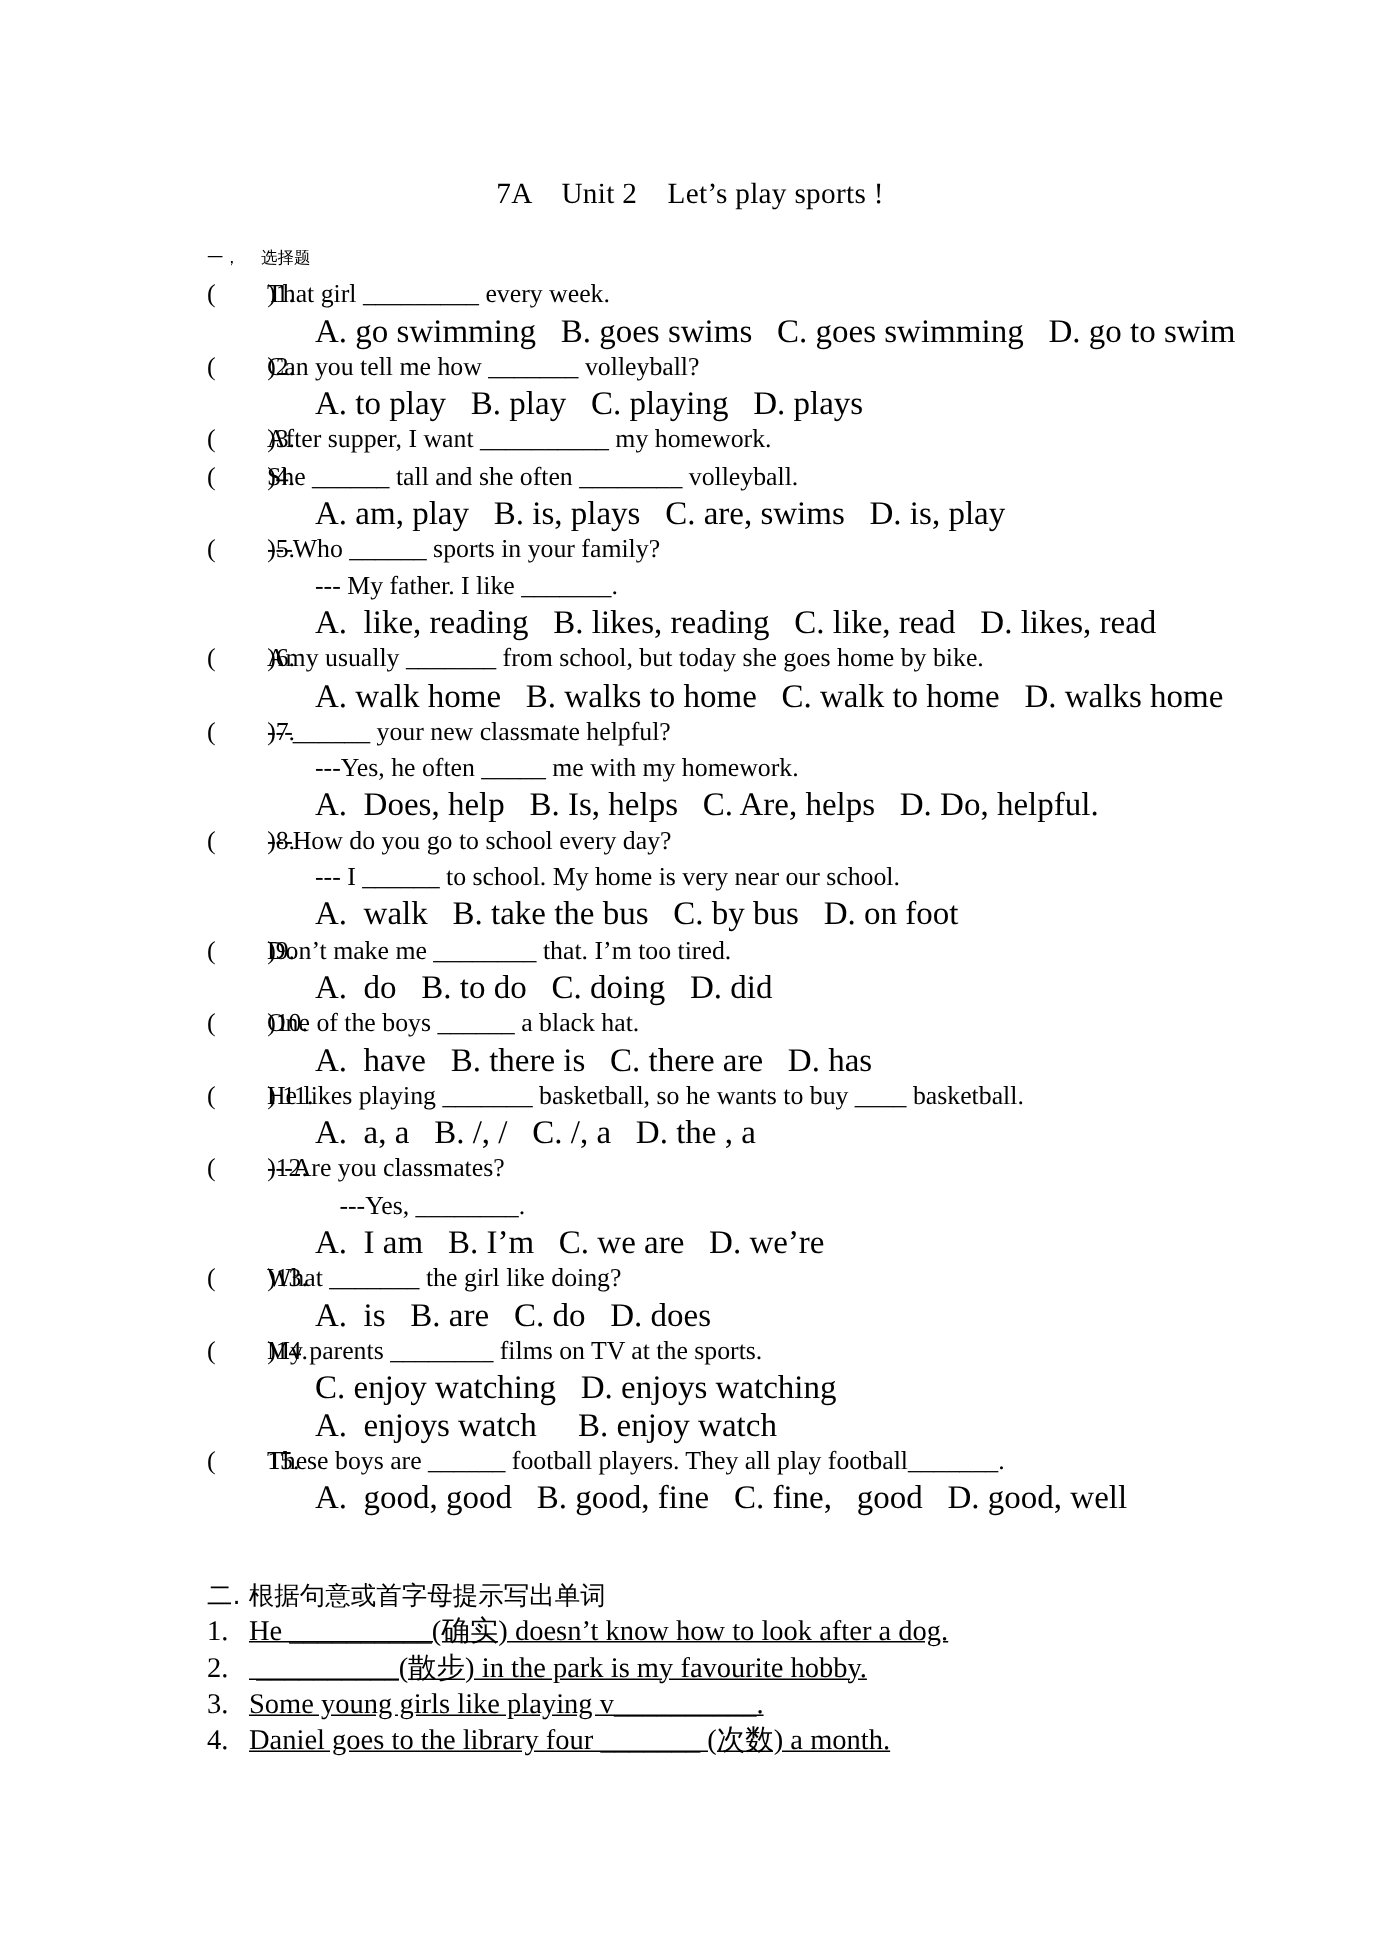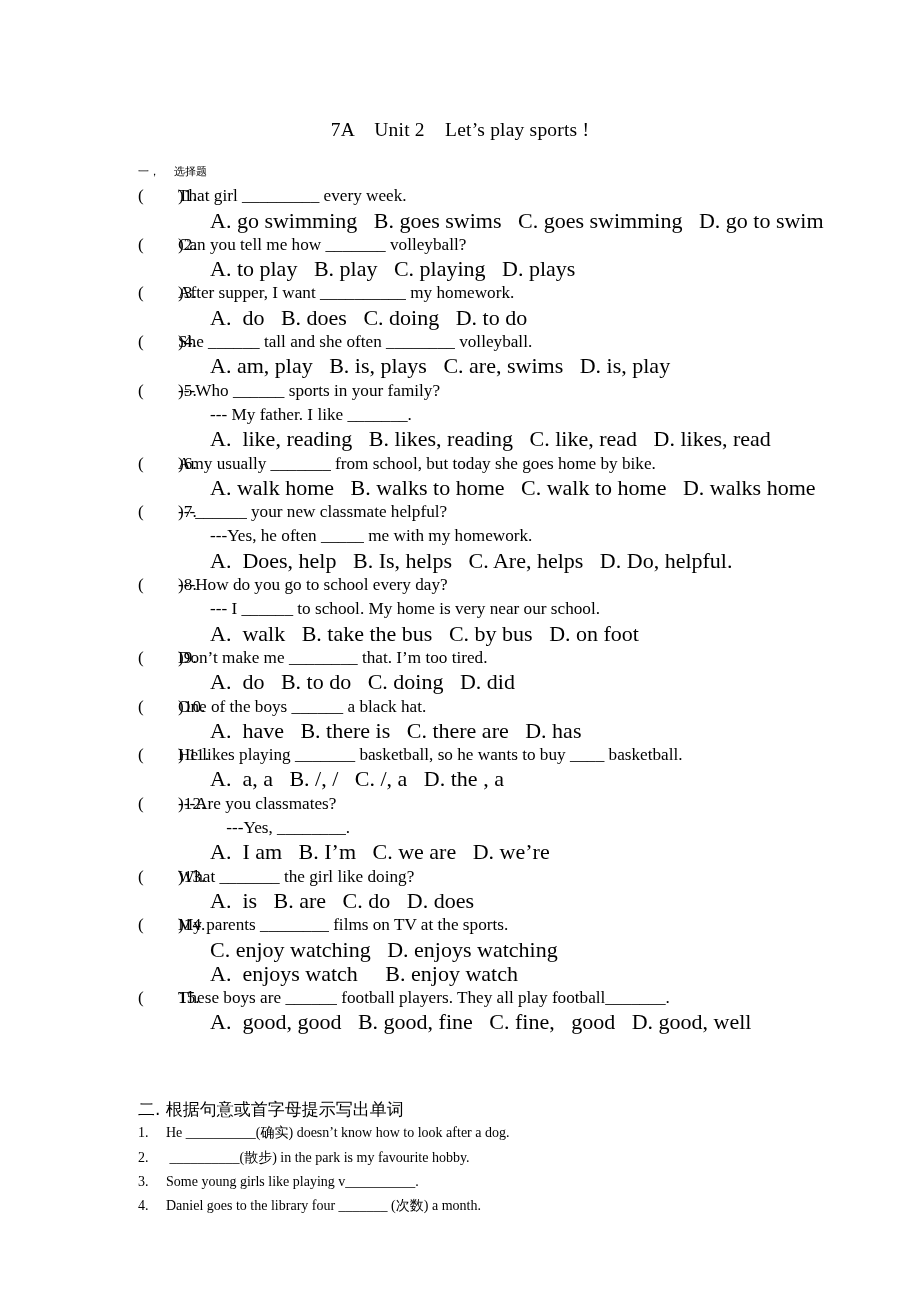--- a/index.html
+++ b/index.html
@@ -89,33 +89,33 @@
   .cont-row.deep {
     padding-left: 84px;
   }
 
   
   .sec2 {
     position: absolute;
     left: 138px;
     top: 1052px;
     width: 760px;
-    margin-top: 45px;
   }
   .sec2-head {
     display: block;
     white-space: pre;
     line-height: 24.3px;
     font-size: 17px;
   }
   .n-row {
     display: block;
     white-space: pre;
-    font-size: 14px;
+    font-size: 19px;
     line-height: 24.3px;
+    text-decoration: underline;
   }
   .n-num {
     display: inline-block;
     width: 28px;
   }
 </style>
 </head>
 <body>
 
 <div class="page">
@@ -126,21 +126,20 @@
 
     <div class="sec-head cjk">一，    选择题</div>
 
     <div class="q-row"><span class="q-mark">(        )1.</span><span class="q-stem">That girl _________ every week.</span></div>
     <div class="opt-row">A. go swimming   B. goes swims   C. goes swimming   D. go to swim</div>
 
     <div class="q-row"><span class="q-mark">(        )2.</span><span class="q-stem">Can you tell me how _______ volleyball?</span></div>
     <div class="opt-row">A. to play   B. play   C. playing   D. plays</div>
 
     <div class="q-row"><span class="q-mark">(        )3.</span><span class="q-stem">After supper, I want __________ my homework.</span></div>
-    <div class="opt-row">A.  do   B. does   C. doing   D. to do</div>
 
     <div class="q-row"><span class="q-mark">(        )4.</span><span class="q-stem">She ______ tall and she often ________ volleyball.</span></div>
     <div class="opt-row">A. am, play   B. is, plays   C. are, swims   D. is, play</div>
 
     <div class="q-row"><span class="q-mark">(        )5.</span><span class="q-stem">---Who ______ sports in your family?</span></div>
     <div class="cont-row">--- My father. I like _______.</div>
     <div class="opt-row">A.  like, reading   B. likes, reading   C. like, read   D. likes, read</div>
 
     <div class="q-row"><span class="q-mark">(        )6.</span><span class="q-stem">Amy usually _______ from school, but today she goes home by bike.</span></div>
     <div class="opt-row">A. walk home   B. walks to home   C. walk to home   D. walks home</div>

